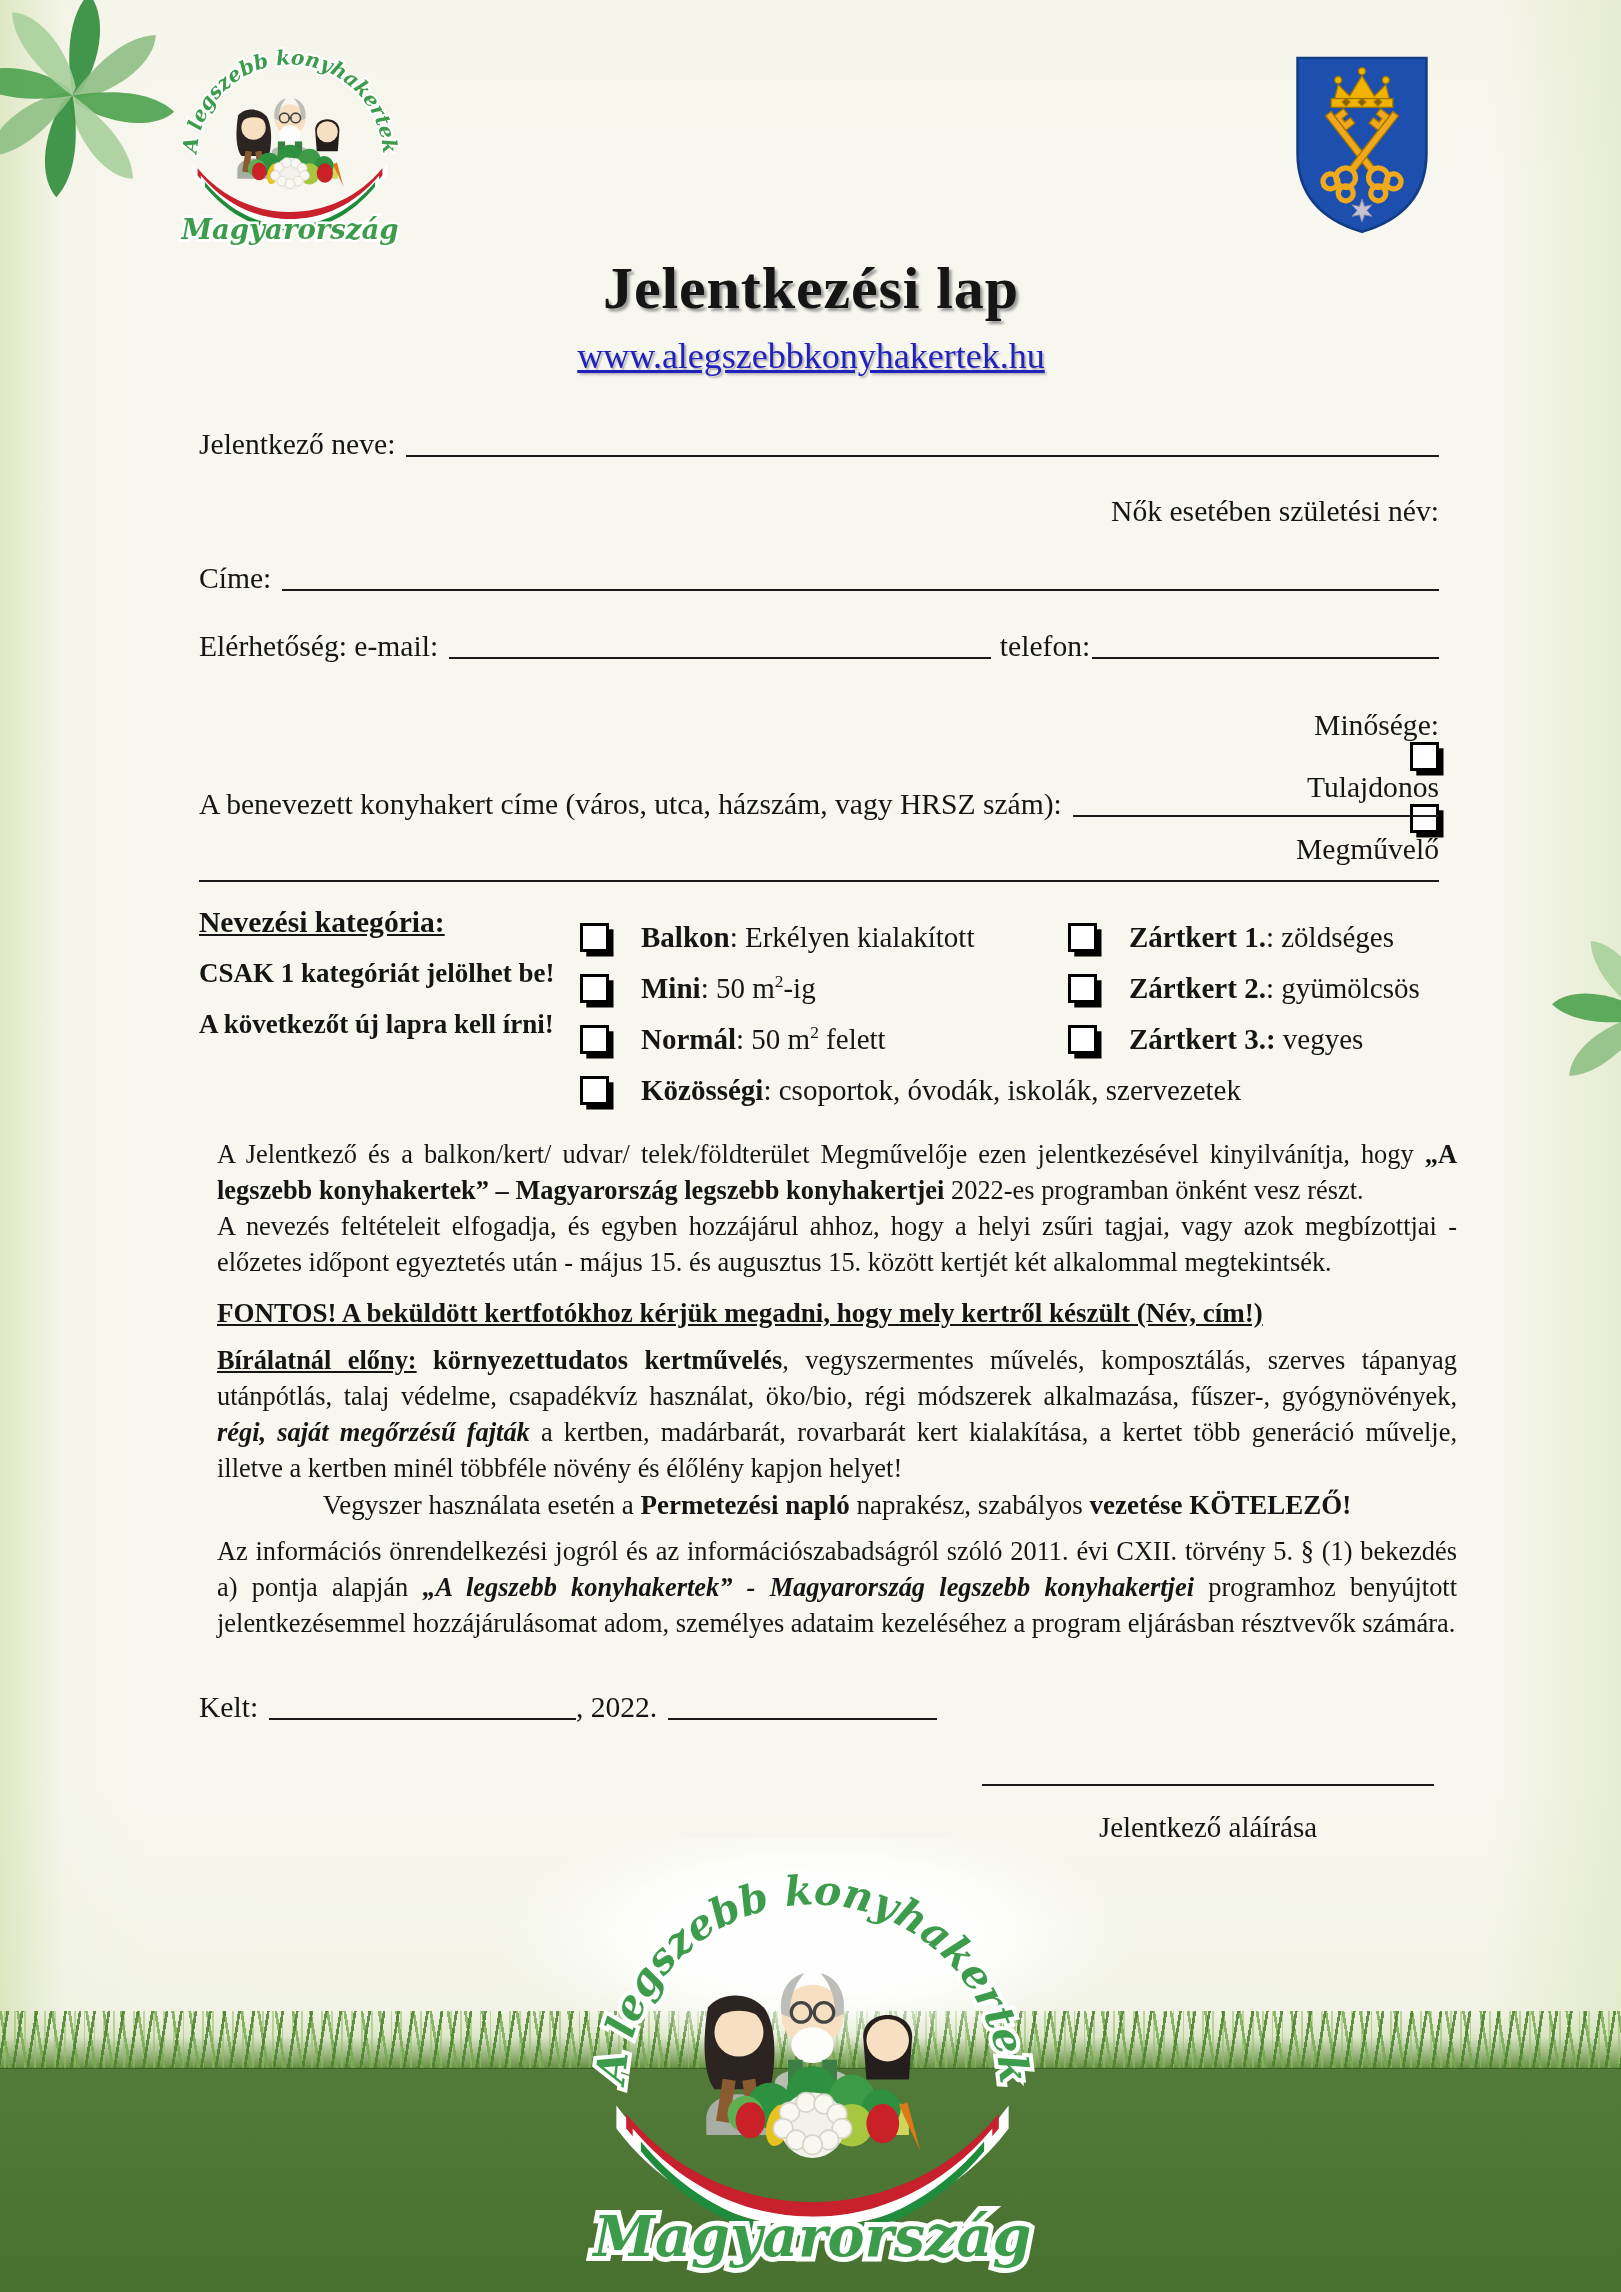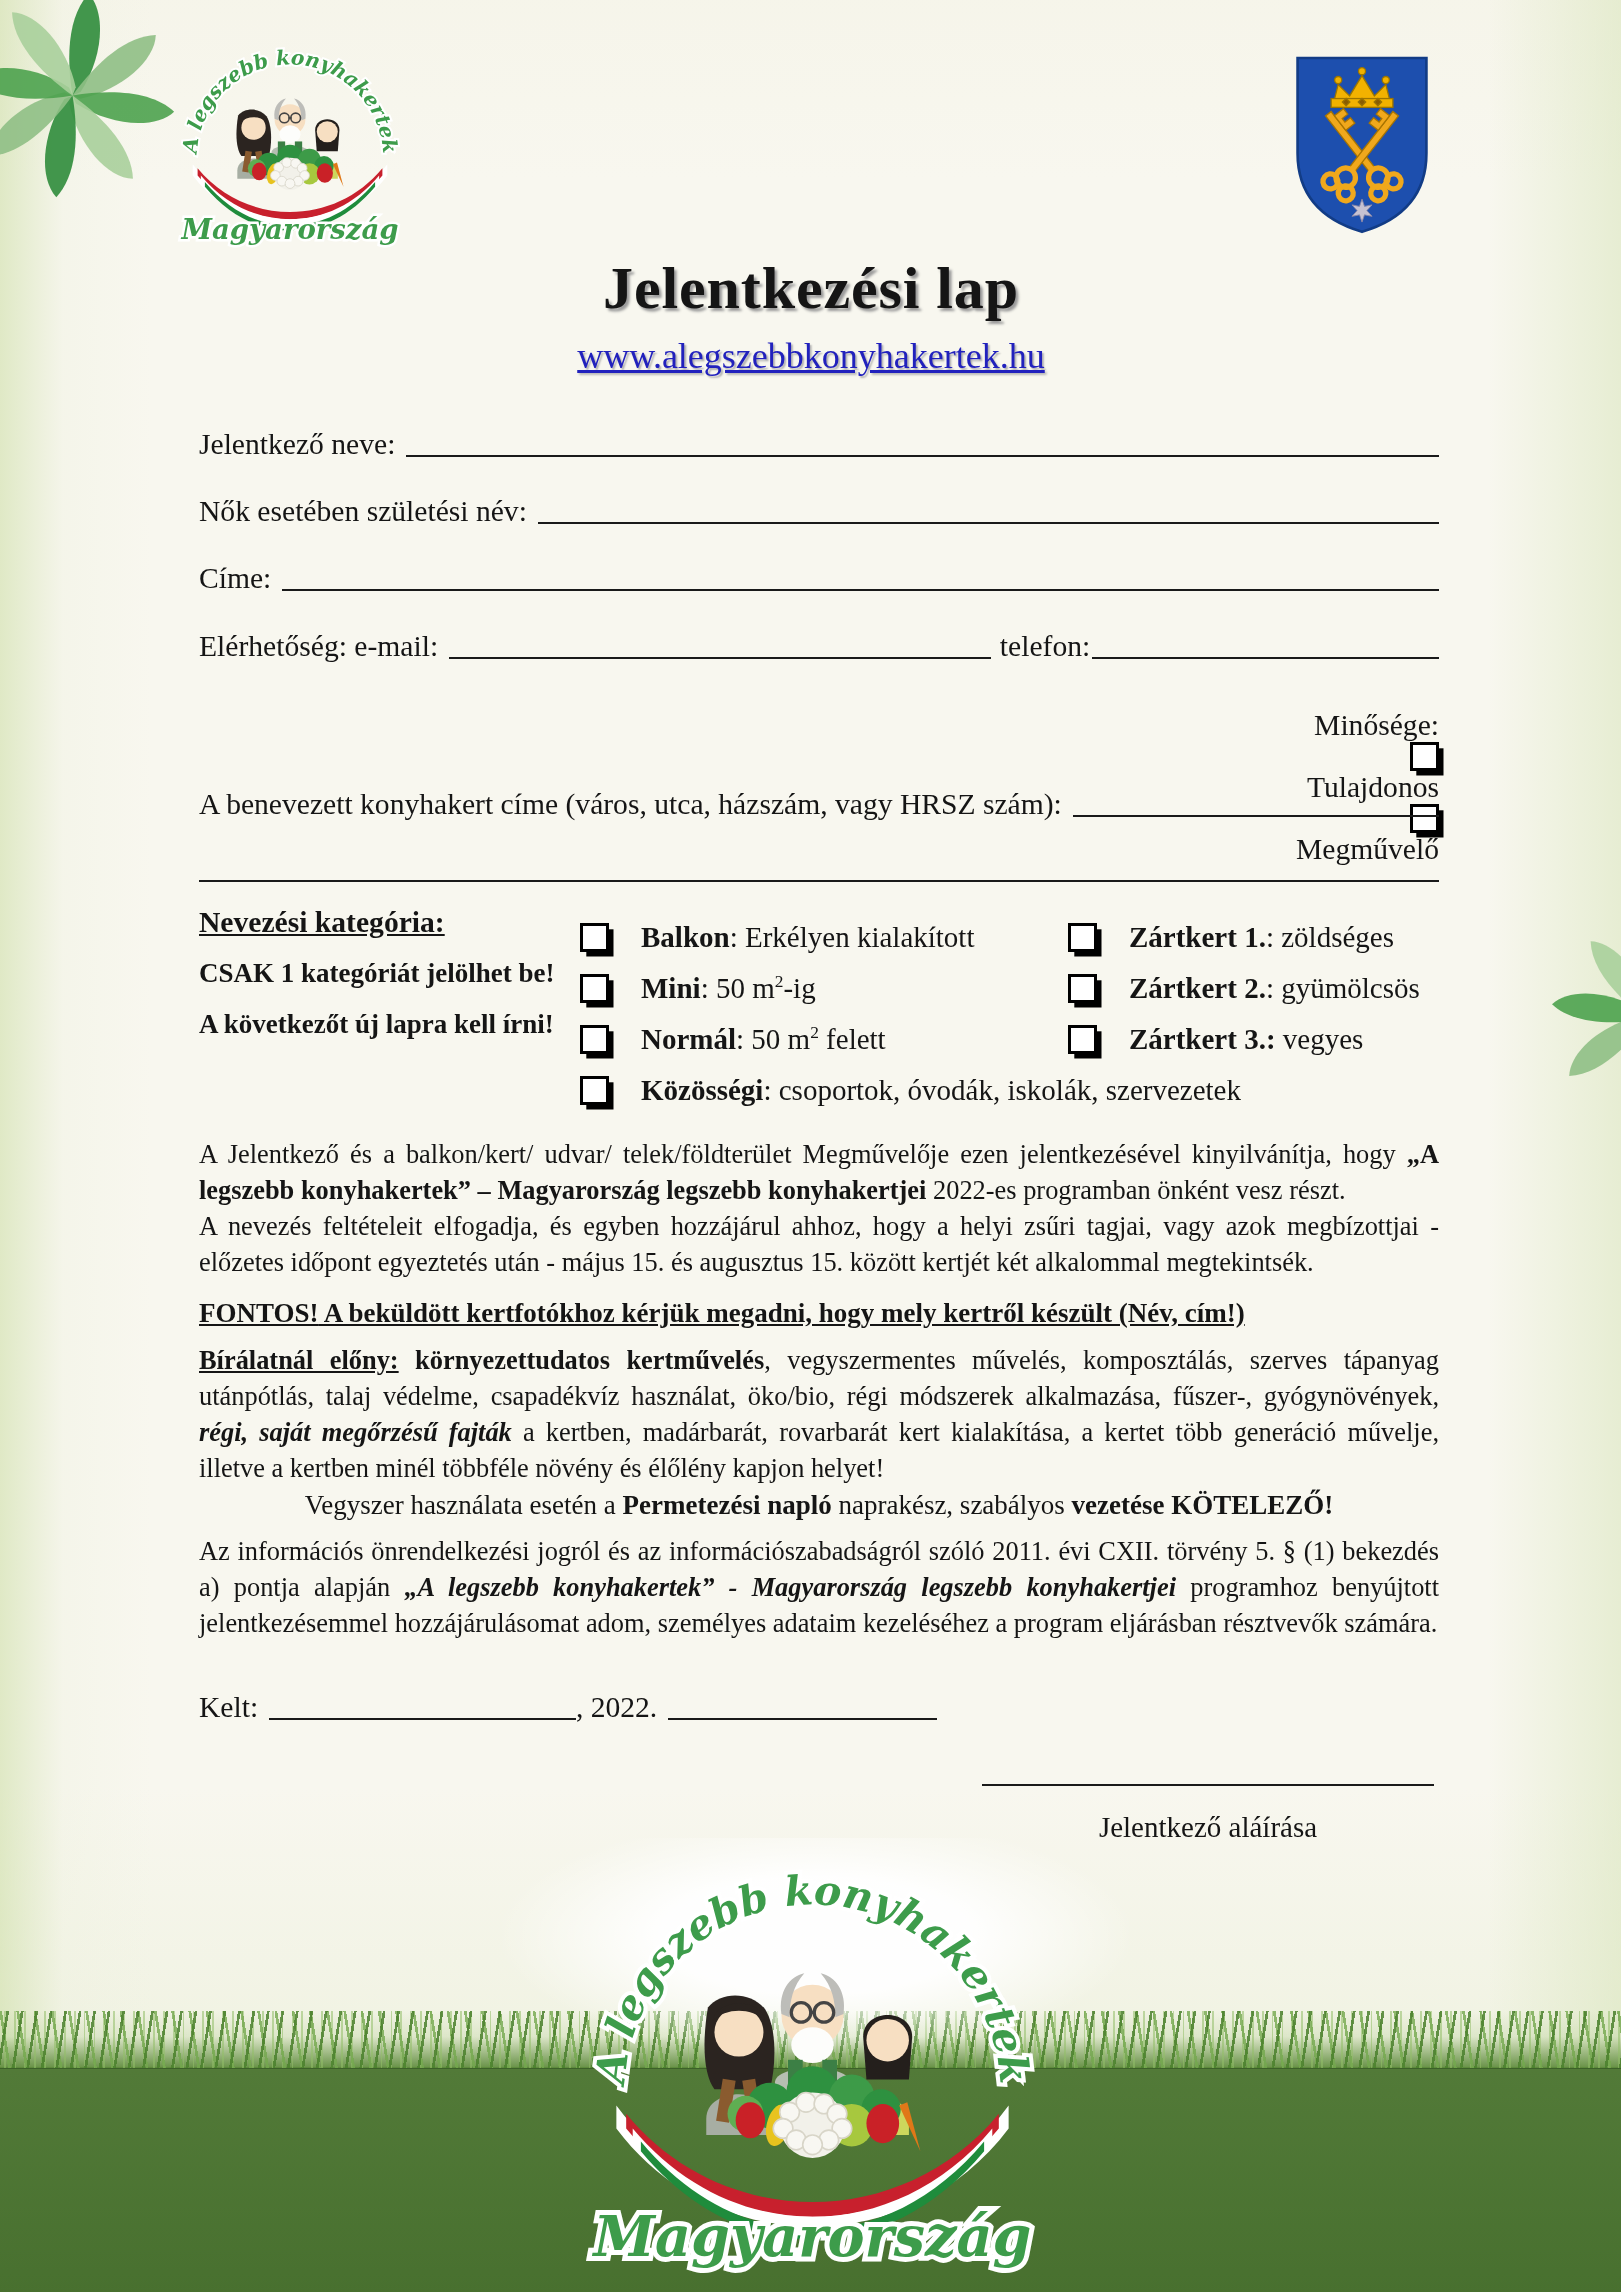--- a/index.html
+++ b/index.html
@@ -32,21 +32,21 @@
     text-align:center;font-size:36px;color:#2121bd;
     text-shadow:1.8px 1.8px 1.8px #b0b0b0;
   }
   .url span{text-decoration:underline;cursor:pointer;}
   
   .row{position:absolute;left:199px;width:1240px;display:flex;align-items:flex-end;font-size:29.6px;}
   .lbl{white-space:nowrap;}
   .fill-line{flex:1 1 auto;border-bottom:2.7px solid #1a1a1a;height:0;margin:0 0 4.5px 10.7px;}
   .fill-fixed{flex:0 0 auto;border-bottom:2.7px solid #1a1a1a;height:0;margin:0 0 4.5px 10.7px;}
   .row-neve{top:428px;}
-  .row-szul{top:495px;}
+  .row-szul{top:495px;flex-direction:column;}
   .row-cime{top:562px;}
   .row-mail{top:630px;}
   .row-min{top:709px;flex-direction:column;}
   .row-bene{top:788px;}
   .cont-line{position:absolute;left:199px;width:1240px;top:853px;height:27px;border-bottom:2.7px solid #1a1a1a;}
   .row-kelt{top:1691px;}
   
   .cb{
     display:inline-block;flex:none;width:23px;height:23px;background:#fff;
     border:3.6px solid #000;box-shadow:5.4px 5.4px 0 -0.9px #000;margin-bottom:3.6px;
@@ -66,21 +66,21 @@
   .cat-note2{font-weight:bold;font-size:27px;grid-column:1;grid-row:3;}
   .cat-cell{display:flex;align-items:center;white-space:nowrap;overflow:visible;margin-top:30px;}
   .cat-cell .cb{margin:0 32px 0 0;}
   .cat-cell b{font-weight:bold;}
   .cat-c2r1{grid-column:2;grid-row:1;} .cat-c2r2{grid-column:2;grid-row:2;}
   .cat-c2r3{grid-column:2;grid-row:3;} .cat-c2r4{grid-column:2/4;grid-row:4;}
   .cat-c3r1{grid-column:3;grid-row:1;} .cat-c3r2{grid-column:3;grid-row:2;}
   .cat-c3r3{grid-column:3;grid-row:3;}
   sup{font-size:60%;vertical-align:super;line-height:0;}
   
-  .para{position:absolute;left:199px;width:1240px;text-align:justify;font-size:26.4px;line-height:36px;margin:0;}
+  .para{position:absolute;left:217px;width:1240px;text-align:justify;font-size:26.4px;line-height:36px;margin:0;}
   .p-consent{top:1136px;}
   .p-fontos{top:1295px;font-size:27px;font-weight:bold;text-align:left;text-decoration:underline;}
   .p-fontos .ul{text-decoration:underline;}
   .p-advantage{top:1342px;}
   .p-advantage .ul{font-weight:bold;text-decoration:underline;}
   .p-advantage b{font-weight:bold;}
   .p-advantage .bi{font-weight:bold;font-style:italic;}
   .p-pesticide{top:1487px;text-align:center;font-size:27px;}
   .p-privacy{top:1533px;}
   .p-privacy .bi{font-weight:bold;font-style:italic;}

